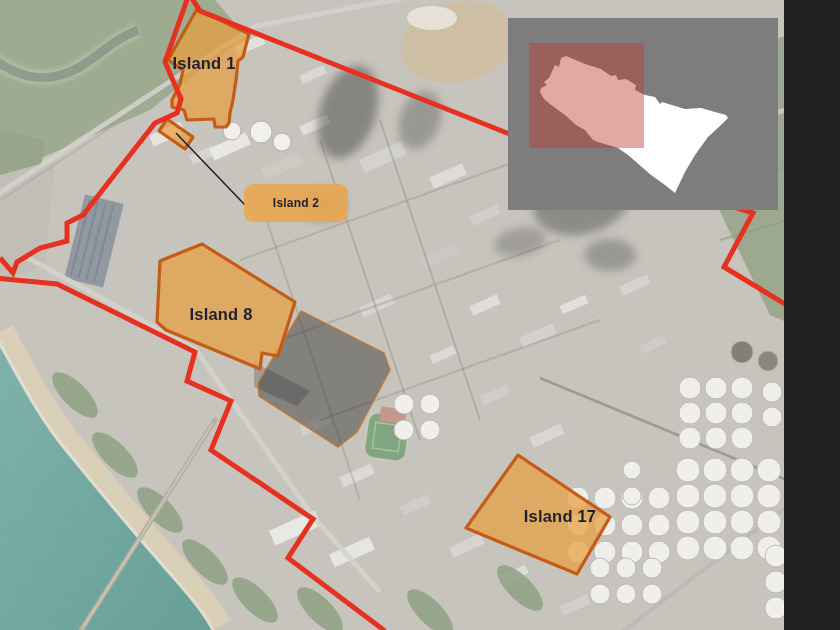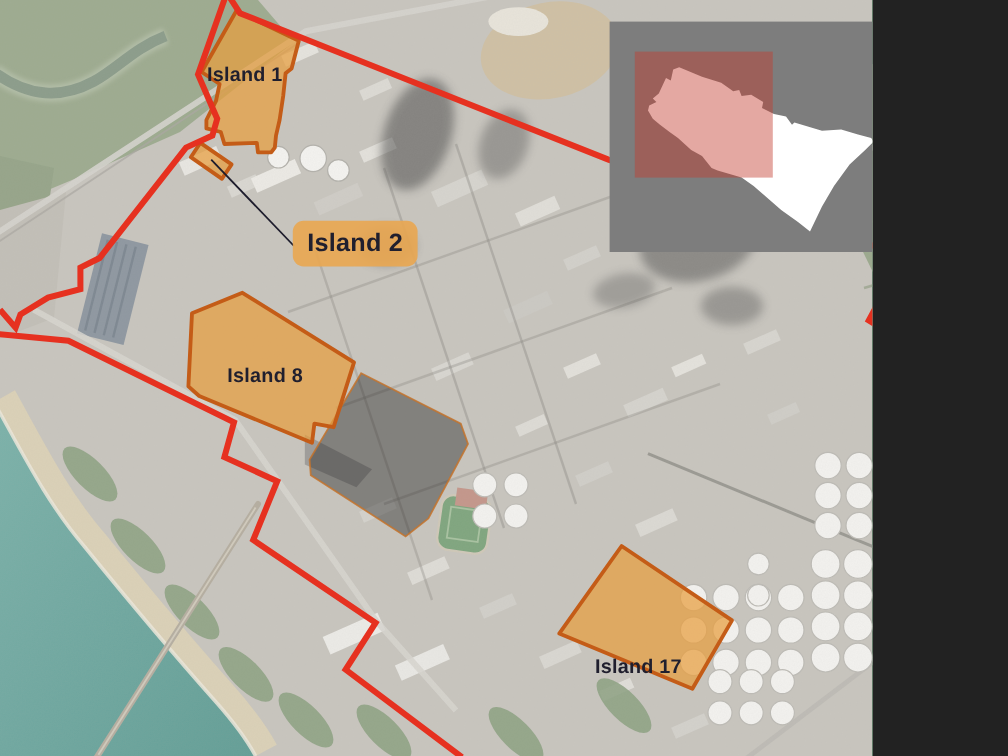--- a/index.html
+++ b/index.html
@@ -1,23 +1,23 @@
 <!DOCTYPE html>
 <html><head>
 <meta charset="utf-8">
 <style>
   html,body{margin:0;padding:0;background:#222;}
-  .stage{position:relative;width:727px;height:630px;overflow:hidden;background:#15803d;
+  .stage{position:relative;width:784px;height:630px;overflow:hidden;background:#f97316;
          font-family:"Liberation Sans",sans-serif;}
   .stage svg.layer{position:absolute;left:0;top:0;}
   .map-label{position:absolute;transform:translate(-50%,-50%);
              font-weight:700;font-size:16.5px;letter-spacing:.2px;white-space:nowrap;}
   .island2-box{position:absolute;display:flex;align-items:center;justify-content:center;
                border-radius:9px;}
-  .island2-box .map-label-inline{font-weight:700;font-size:21px;letter-spacing:.2px;}
+  .island2-box .map-label-inline{font-weight:700;font-size:12px;letter-spacing:.2px;}
   .inset{position:absolute;}
   .inset svg{display:block;}
 </style>
 </head>
 <body>
 
 <div class="stage" id="stage">
 
   <svg class="layer" id="basemap" width="840" height="630" viewBox="0 0 840 630">
     <defs>
@@ -218,21 +218,21 @@
       <polygon points="202,244 295,302 278,356 262,353 260,369 166,330 157,322 160,261" fill="rgba(232,158,62,0.72)" stroke="#c45c17" stroke-width="3.2" stroke-linejoin="round"></polygon>
       <polygon points="518,455 610,517 577,574 466,528" fill="rgba(232,158,62,0.72)" stroke="#c45c17" stroke-width="3.2" stroke-linejoin="round"></polygon>
       <polyline points="0,258 13,273 17,262 40,248 67,241 67,223 83,215 155,123 177,113 181,99 165,62 189,-6 200,11 283,44 507,133 753,213 724,267 841,338" fill="none" stroke="#e63120" stroke-width="5" stroke-linejoin="miter"></polyline>
       <polyline points="-5,278 57,284 195,352 187,381 231,401 211,450 313,519 288,558 385,631" fill="none" stroke="#e63120" stroke-width="5" stroke-linejoin="miter"></polyline>
       <line x1="176" y1="133" x2="245" y2="205" stroke="#1d1c2c" stroke-width="1.5"></line>
     </svg>
 
   <div>
     <div class="map-label" style="left: 204px; top: 63px; color: rgb(32, 31, 46);">Island 1</div>
     <div class="map-label" style="left: 221px; top: 314px; color: rgb(32, 31, 46);">Island 8</div>
-    <div class="map-label" style="left: 532px; top: 516px; color: rgb(32, 31, 46); margin-top: 40px;">Island 17</div>
+    <div class="map-label" style="left: 560px; top: 516px; color: rgb(32, 31, 46);">Island 17</div>
     <div class="island2-box" style="left: 244px; top: 184px; width: 104px; height: 38px; background: rgba(232, 167, 82, 0.92);">
       <span class="map-label-inline" style="color: rgb(32, 31, 46);">Island 2</span>
     </div>
   </div>
 
   <div class="inset" id="inset" style="left: 508px; top: 18px; width: 270px; height: 192px; background: rgb(125, 125, 125);">
       <svg width="270" height="192" viewBox="0 0 270 192">
         <polygon points="53,40 58,38 77,46 93,51 103,58 108,57 110,62 118,61 128,67 127,72 137,77 147,79 152,86 154,84 177,91 193,90 207,94 218,97 220,100 213,107 200,119 187,137 177,154 167,175 157,167 143,157 120,137 110,130 90,124 85,122 77,112 68,107 57,97 50,92 42,86 36,81 32,74 33,70 39,67 36,64 41,60 47,47 51,49" fill="#ffffff"></polygon>
         <rect x="21" y="25" width="115" height="105" fill="rgba(196,62,48,0.45)"></rect>
       </svg>

